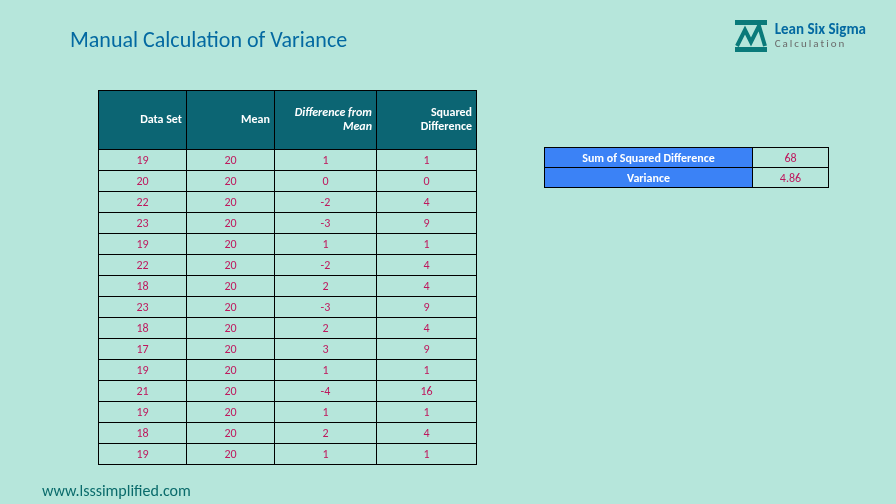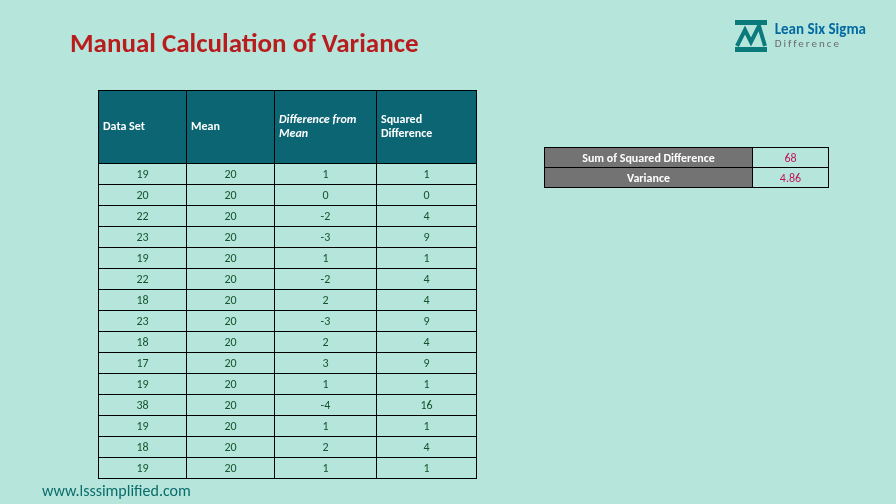--- a/index.html
+++ b/index.html
@@ -8,23 +8,23 @@
     height: 504px;
     background: #b6e6db;
     font-family: Calibri, Arial, sans-serif;
     position: relative;
     overflow: hidden;
   }
   .title {
     position: absolute;
     top: 26px;
     left: 70px;
-    font-size: 27px;
-    font-weight: 700;
-    color: #b91c1c;
+    font-size: 22px;
+    font-weight: 400;
+    color: #0369a1;
   }
   .logo-block {
     position: absolute;
     top: 20px;
     right: 30px;
     display: flex;
     align-items: center;
     gap: 8px;
   }
   .logo-icon {
@@ -38,53 +38,53 @@
     position: absolute;
     top: 90px;
     left: 98px;
     border-collapse: collapse;
     font-size: 12px;
   }
   .main-table th {
     background: #0c6573;
     color: #fff;
     font-weight: 700;
-    padding: 22px 4px;
+    padding: 15px 4px;
     border: 1px solid #000;
-    text-align: left;
+    text-align: right;
     vertical-align: middle;
     line-height: 1.15;
   }
   .main-table th:nth-child(1){ width:88px; }
   .main-table th:nth-child(2){ width:88px; }
   .main-table th:nth-child(3){ width:102px;font-style:italic; }
   .main-table th:nth-child(4){ width:100px; }
   .main-table td {
     border: 1px solid #000;
     text-align: center;
     padding: 2px 0;
     height: 21px;
     font-size: 12px;
-    color: #14532d;
+    color: #be185d;
   }
   .summary-table {
     position: absolute;
     top: 147px;
     left: 544px;
     border-collapse: collapse;
     font-size: 12px;
   }
   .summary-table td {
     border: 1px solid #000;
     text-align: center;
     height: 20px;
     padding: 2px 6px;
   }
   .summary-table td.label {
-    background: #737373;
+    background: #3b82f6;
     color: #fff;
     font-weight: 700;
     width: 208px;
   }
   .summary-table td.val {
     width: 76px;
     color: #be185d;
   }
   .footer-link {
     position: absolute;
@@ -102,21 +102,21 @@
 <div class="logo-block">
   <span class="logo-icon">
     <svg viewBox="0 0 32 32" width="32" height="32">
       <rect x="0" y="0" width="32" height="5" fill="#0a7a7a"></rect>
       <rect x="0" y="27" width="32" height="5" fill="#0a7a7a"></rect>
       <polyline points="2,26 10,10 16,22 24,6 30,26" fill="none" stroke="#0a7a7a" stroke-width="4" stroke-linejoin="miter"></polyline>
     </svg>
   </span>
   <div class="logo-text">
     <div class="logo-line1">Lean Six Sigma</div>
-    <div class="logo-line2">Difference</div>
+    <div class="logo-line2">Calculation</div>
   </div>
 </div>
 
 <table class="main-table">
   <thead>
     <tr>
       <th>Data Set</th>
       <th>Mean</th>
       <th>Difference from Mean</th>
       <th>Squared Difference</th>
@@ -183,21 +183,21 @@
         <td>3</td>
         <td>9</td>
       </tr>
     <tr>
         <td>19</td>
         <td>20</td>
         <td>1</td>
         <td>1</td>
       </tr>
     <tr>
-        <td>38</td>
+        <td>21</td>
         <td>20</td>
         <td>-4</td>
         <td>16</td>
       </tr>
     <tr>
         <td>19</td>
         <td>20</td>
         <td>1</td>
         <td>1</td>
       </tr>

